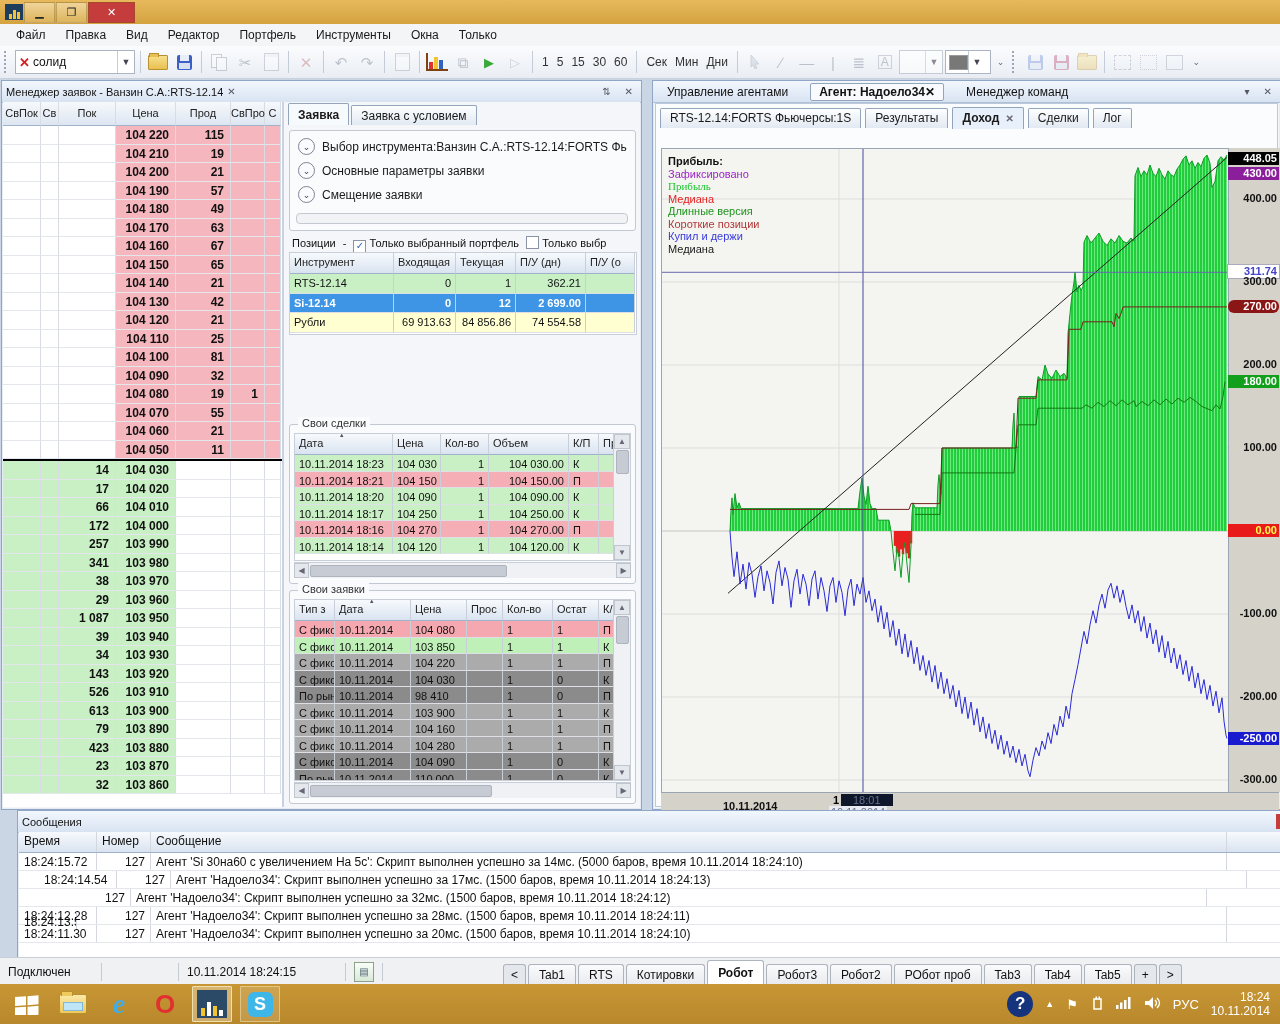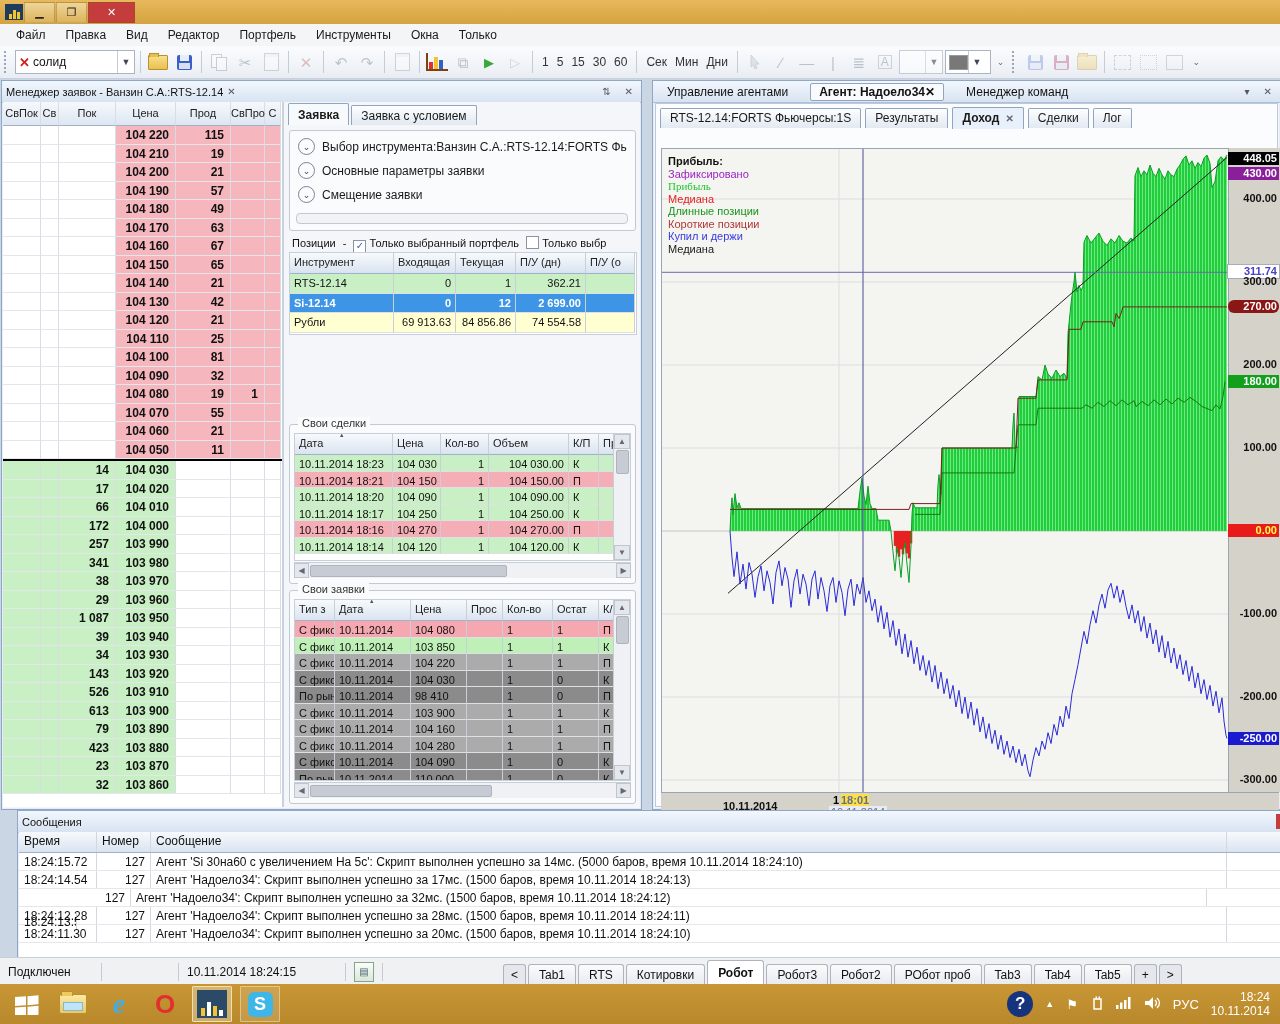--- a/index.html
+++ b/index.html
@@ -441,21 +441,21 @@
             <span>Лог</span>
           </div>
         </div>
 
       <div class="abs plotwrap" style="left:5px;top:44px;width:567px;height:644px">
         <div class="legend" id="legend">
             <div style="font-weight: bold;">Прибыль:</div>
             <div style="color: rgb(155, 37, 196);">Зафиксировано</div>
             <div style="color: rgb(31, 198, 51); font-family: Liberation Serif, serif;">Прибыль</div>
             <div style="color: rgb(232, 32, 32);">Медиана</div>
-            <div style="color: rgb(30, 148, 30);">Длинные позиции</div>
+            <div style="color: rgb(30, 148, 30);">Длинные версия</div>
             <div style="color: rgb(176, 56, 56);">Короткие позиции</div>
             <div style="color: rgb(58, 58, 222);">Купил и держи</div>
             <div style="color: rgb(26, 26, 26);">Медиана</div>
           </div>
         <div id="chart-svg" style="position:absolute;left:0;top:0"><svg width="567" height="644" xmlns="http://www.w3.org/2000/svg">
               <defs>
                 <pattern id="gs" width="3" height="6" patternUnits="userSpaceOnUse">
                   <rect width="3" height="6" fill="#1FCE3A"></rect>
                   <rect width="1" height="6" fill="#6FE884"></rect>
                 </pattern>
@@ -500,38 +500,38 @@
           <div class="ylab" style="top: 293px;">100.00</div>
           <div class="ylab" style="top: 376px; background: rgb(232, 26, 26); color: rgb(255, 255, 69);">0.00</div>
           <div class="ylab" style="top: 459px;">-100.00</div>
           <div class="ylab" style="top: 542px;">-200.00</div>
           <div class="ylab" style="top: 583.5px; background: rgb(26, 26, 207); color: rgb(255, 255, 255);">-250.00</div>
           <div class="ylab" style="top: 625px;">-300.00</div>
         </div>
       <div class="abs xaxis" style="left:5px;top:688px;width:618px;height:25px">
         <span class="abs" style="left:62px;top:7px">10.11.2014</span>
         <span class="abs" style="left:172px;top:1px;color:#000">1</span>
-        <span class="abs" style="left:180px;top:1px;background:#fde047;color:#66708C;padding:0 0;font-weight:bold">18:01</span>
+        <span class="abs" style="left:180px;top:1px;background:#0f172a;color:#66708C;padding:0 12px;font-weight:normal">18:01</span>
         <span class="abs" style="left:168px;top:13px;background:#EAEAF2;color:#66708C;padding:0 2px;font-weight:normal">10.11.2014</span>
       </div>
     </div>
   </div>
 
   <div class="abs win" style="left:17px;top:810px;width:1278px;height:147px">
     <div class="win-head">
       <span>Сообщения</span>
       <span style="margin-left:auto;background:#C43C3C;color:#fff;width:16px;height:15px;display:flex;align-items:center;justify-content:center;font-size:10px">✕</span>
     </div>
     <div class="abs" style="left:1px;top:21px;right:1px;bottom:1px;background:#fff;overflow:hidden">
       <div id="msg-head" class="msg-row" style="height:20px;background:linear-gradient(#F7FAFD,#D9E3F0);border-bottom:1px solid #9FB2C9">
           <div style="height: 100%;"><span class="msg-cell" style="width: 78px; font-size: 12px;">Время</span><span class="msg-cell" style="width: 54px; font-size: 12px;">Номер</span><span class="msg-cell" style="width: 1076px; font-size: 12px;">Сообщение</span></div>
         </div>
       <div id="msg-body">
           <div class="msg-row"><span class="msg-cell" style="width: 78px;">18:24:15.72</span><span class="msg-cell num" style="width: 54px;">127</span><span class="msg-cell" style="width: 1076px;">Агент 'Si 30на60 с увеличением На 5с': Скрипт выполнен успешно за 14мс. (5000 баров, время 10.11.2014 18:24:10)</span></div>
-          <div class="msg-row"><span class="msg-cell" style="width: 78px;">18:24:14.54</span><span class="msg-cell num" style="width: 54px;">127</span><span class="msg-cell" style="width: 1076px;">Агент 'Надоело34': Скрипт выполнен успешно за 17мс. (1500 баров, время 10.11.2014 18:24:13)</span></div>
+          <div class="msg-row"><span class="msg-cell" style="width: 78px; margin-left: 20px;">18:24:14.54</span><span class="msg-cell num" style="width: 54px;">127</span><span class="msg-cell" style="width: 1076px;">Агент 'Надоело34': Скрипт выполнен успешно за 17мс. (1500 баров, время 10.11.2014 18:24:13)</span></div>
           <div class="msg-row"><span class="msg-cell" style="width: 58px; margin-top: 24px;">18:24:13.50</span><span class="msg-cell num" style="width: 54px;">127</span><span class="msg-cell" style="width: 1076px;">Агент 'Надоело34': Скрипт выполнен успешно за 32мс. (1500 баров, время 10.11.2014 18:24:12)</span></div>
           <div class="msg-row"><span class="msg-cell" style="width: 78px;">18:24:12.28</span><span class="msg-cell num" style="width: 54px;">127</span><span class="msg-cell" style="width: 1076px;">Агент 'Надоело34': Скрипт выполнен успешно за 28мс. (1500 баров, время 10.11.2014 18:24:11)</span></div>
           <div class="msg-row"><span class="msg-cell" style="width: 78px;">18:24:11.30</span><span class="msg-cell num" style="width: 54px;">127</span><span class="msg-cell" style="width: 1076px;">Агент 'Надоело34': Скрипт выполнен успешно за 20мс. (1500 баров, время 10.11.2014 18:24:10)</span></div>
         </div>
     </div>
   </div>
 
   <div class="abs statusbar">
     <span style="padding-left:8px;width:85px">Подключен</span>
     <span class="ssep"></span>

